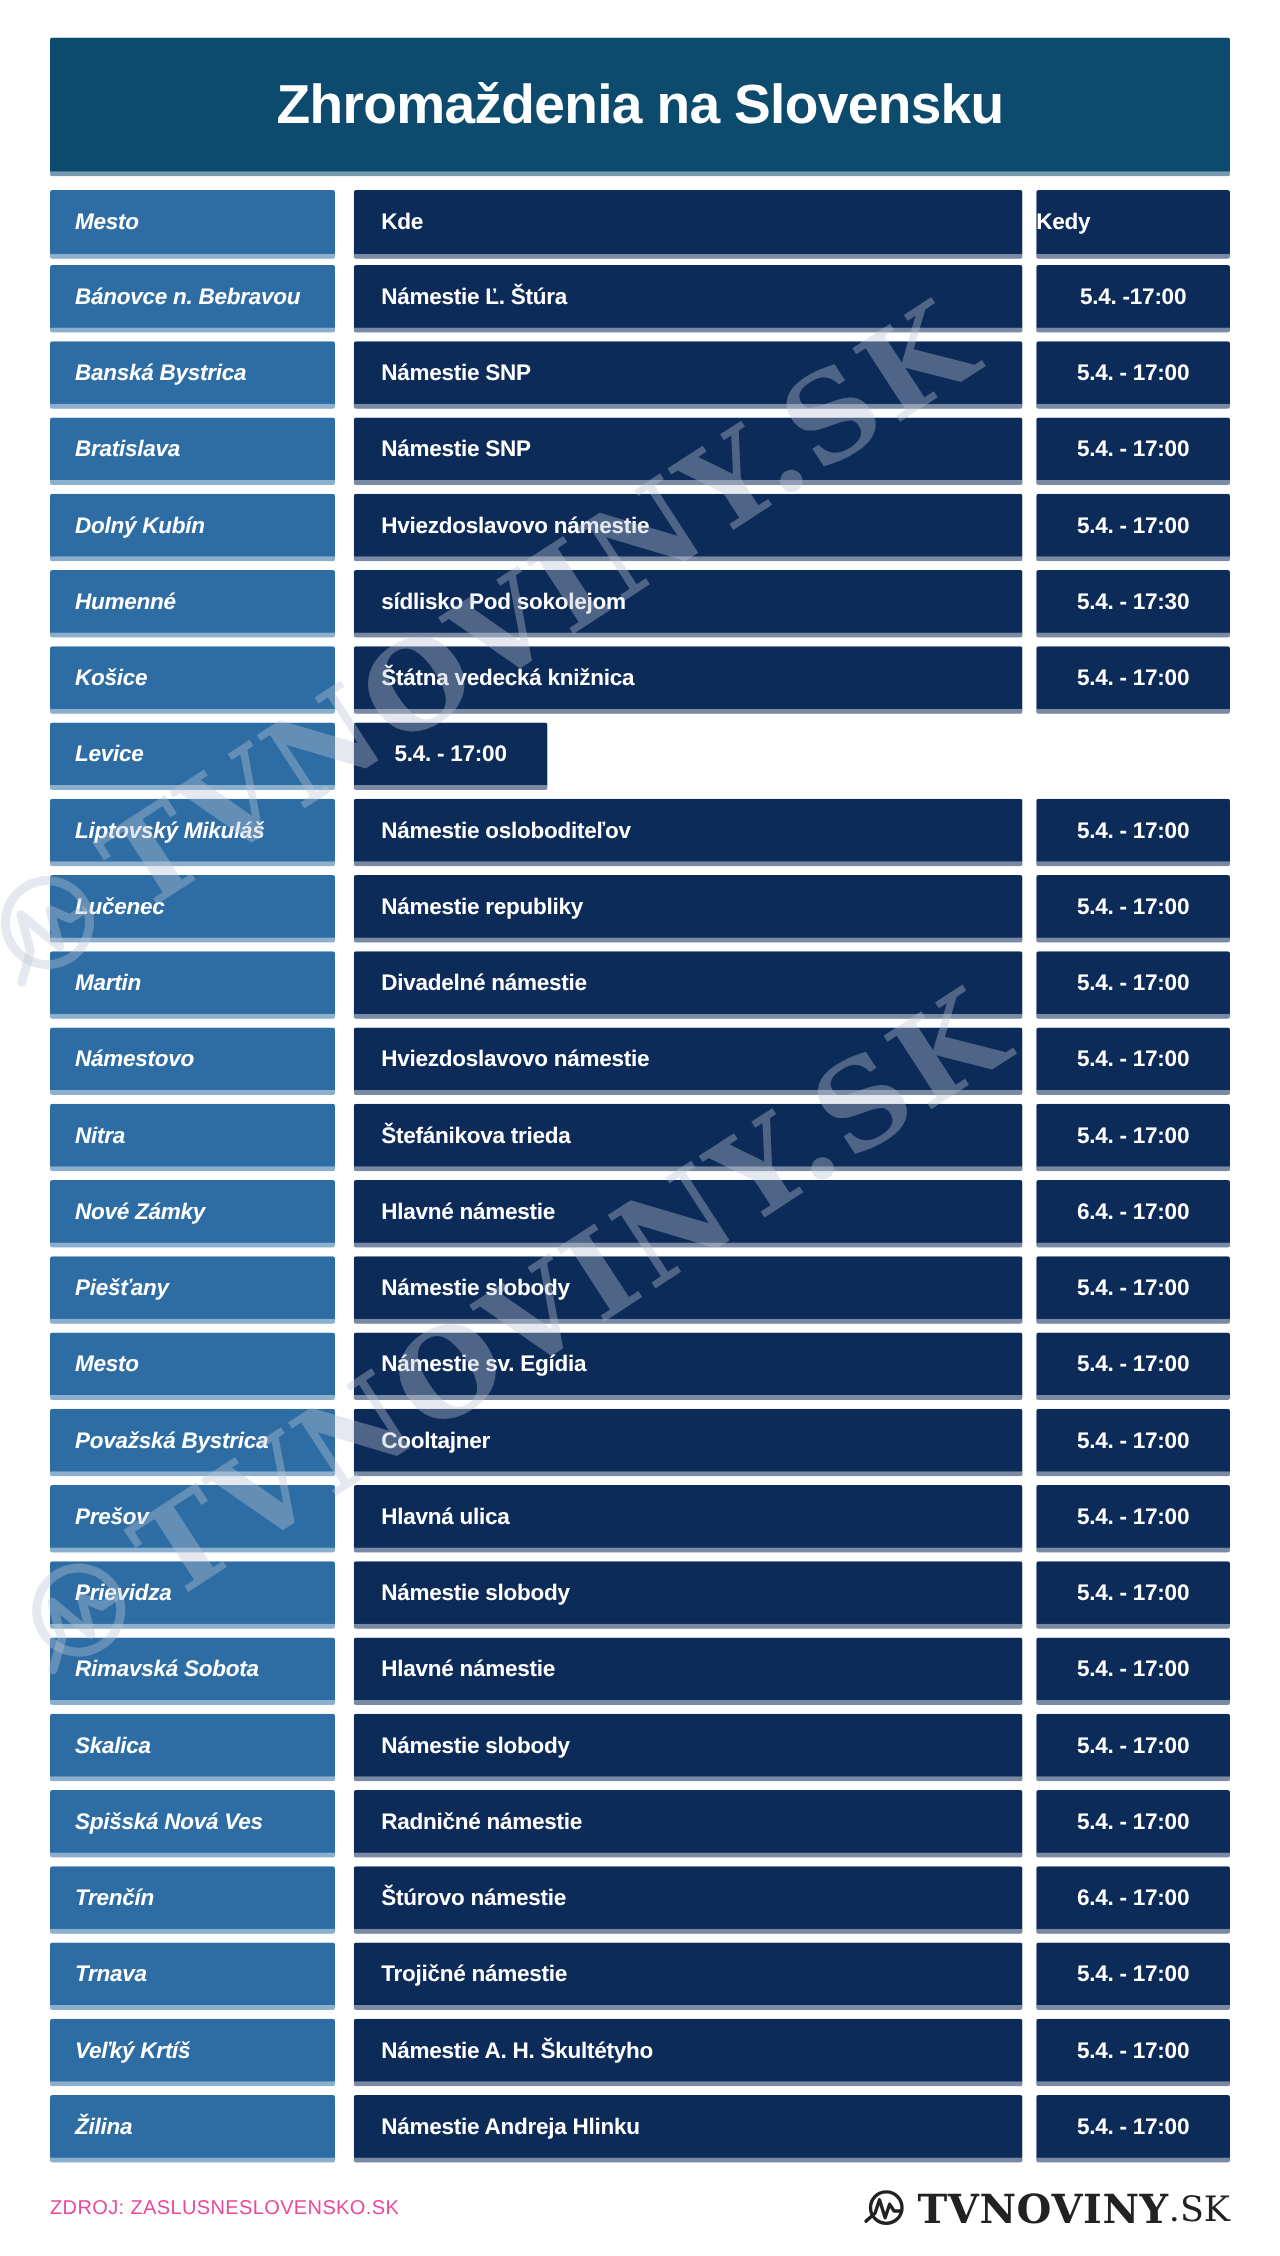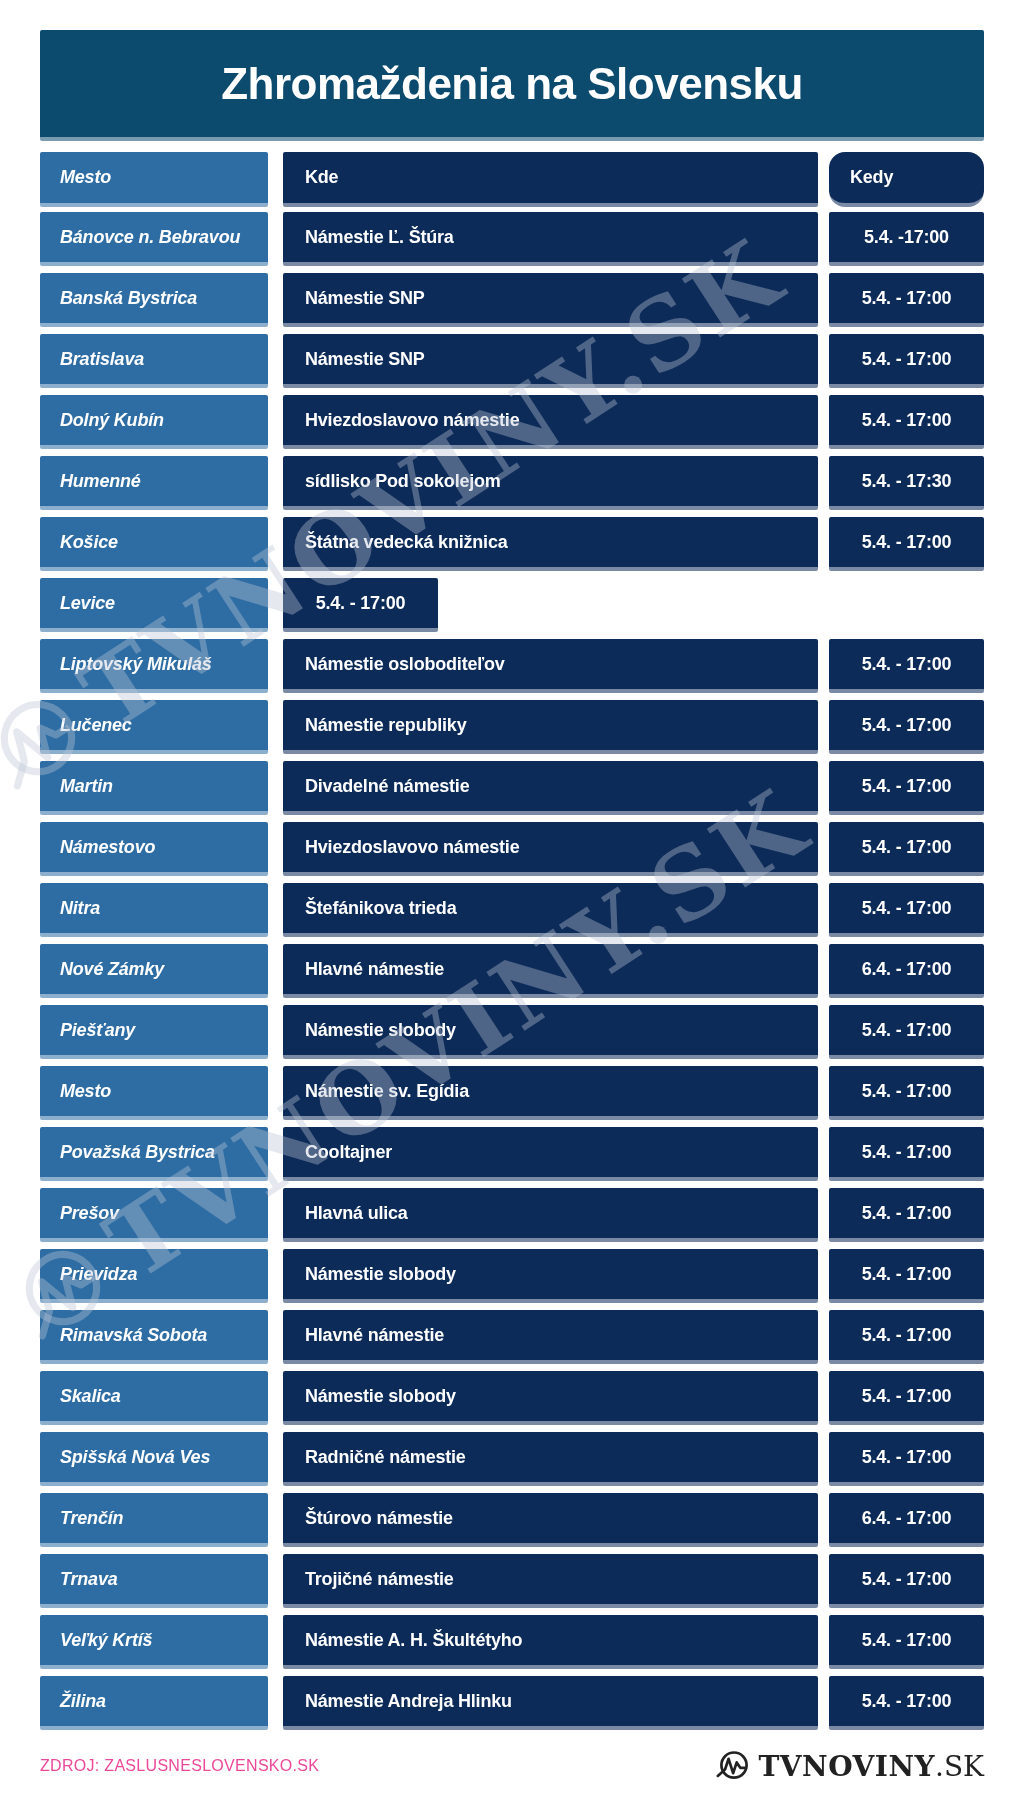--- a/index.html
+++ b/index.html
@@ -25,30 +25,30 @@
   .trow.thead{height:55px;margin-bottom:5px;}
   .cell{
     display:flex;align-items:center;color:#ffffff;font-weight:bold;
     font-size:18px;letter-spacing:-.2px;white-space:nowrap;
     border-bottom:4px solid rgba(255,255,255,.45);border-radius:2px;
     box-sizing:border-box;
   }
   .cell.city{width:228px;margin-right:15px;background:#2e6da4;padding-left:20px;font-style:italic;}
   .cell.place{width:535px;margin-right:11px;background:#0d2b59;padding-left:22px;}
   .cell.time{width:155px;background:#0d2b59;justify-content:center;}
-  .trow.thead .cell.time{justify-content:flex-start;padding-left:21px;border-radius:16px;}
+  .trow.thead .cell.time{justify-content:flex-start;}
 
   
   .foot{
     display:flex;justify-content:space-between;align-items:center;margin-top:18px;
   }
   .src{font-size:16px;color:#ec4899;letter-spacing:.3px;}
   .logo{display:flex;align-items:center;color:#222222;}
   .logo svg{width:36px;height:36px;margin-right:7px;}
-  .logo .lg-main{font-family:"DejaVu Serif", serif;font-weight:bold;font-size:28px;letter-spacing:.5px;}
+  .logo .lg-main{font-family:"DejaVu Serif", serif;font-weight:bold;font-size:32px;letter-spacing:.5px;}
   .logo .lg-suffix{font-family:"DejaVu Serif", serif;font-weight:normal;font-size:28px;}
 
   
   .watermark{
     position:absolute;display:flex;align-items:center;
     color:rgba(186,198,214,.38);
     font-family:"DejaVu Serif", serif;font-weight:bold;font-size:96px;
     letter-spacing:4px;white-space:nowrap;pointer-events:none;z-index:5;
   }
   .watermark svg{width:96px;height:96px;margin-right:16px;flex:none;}

